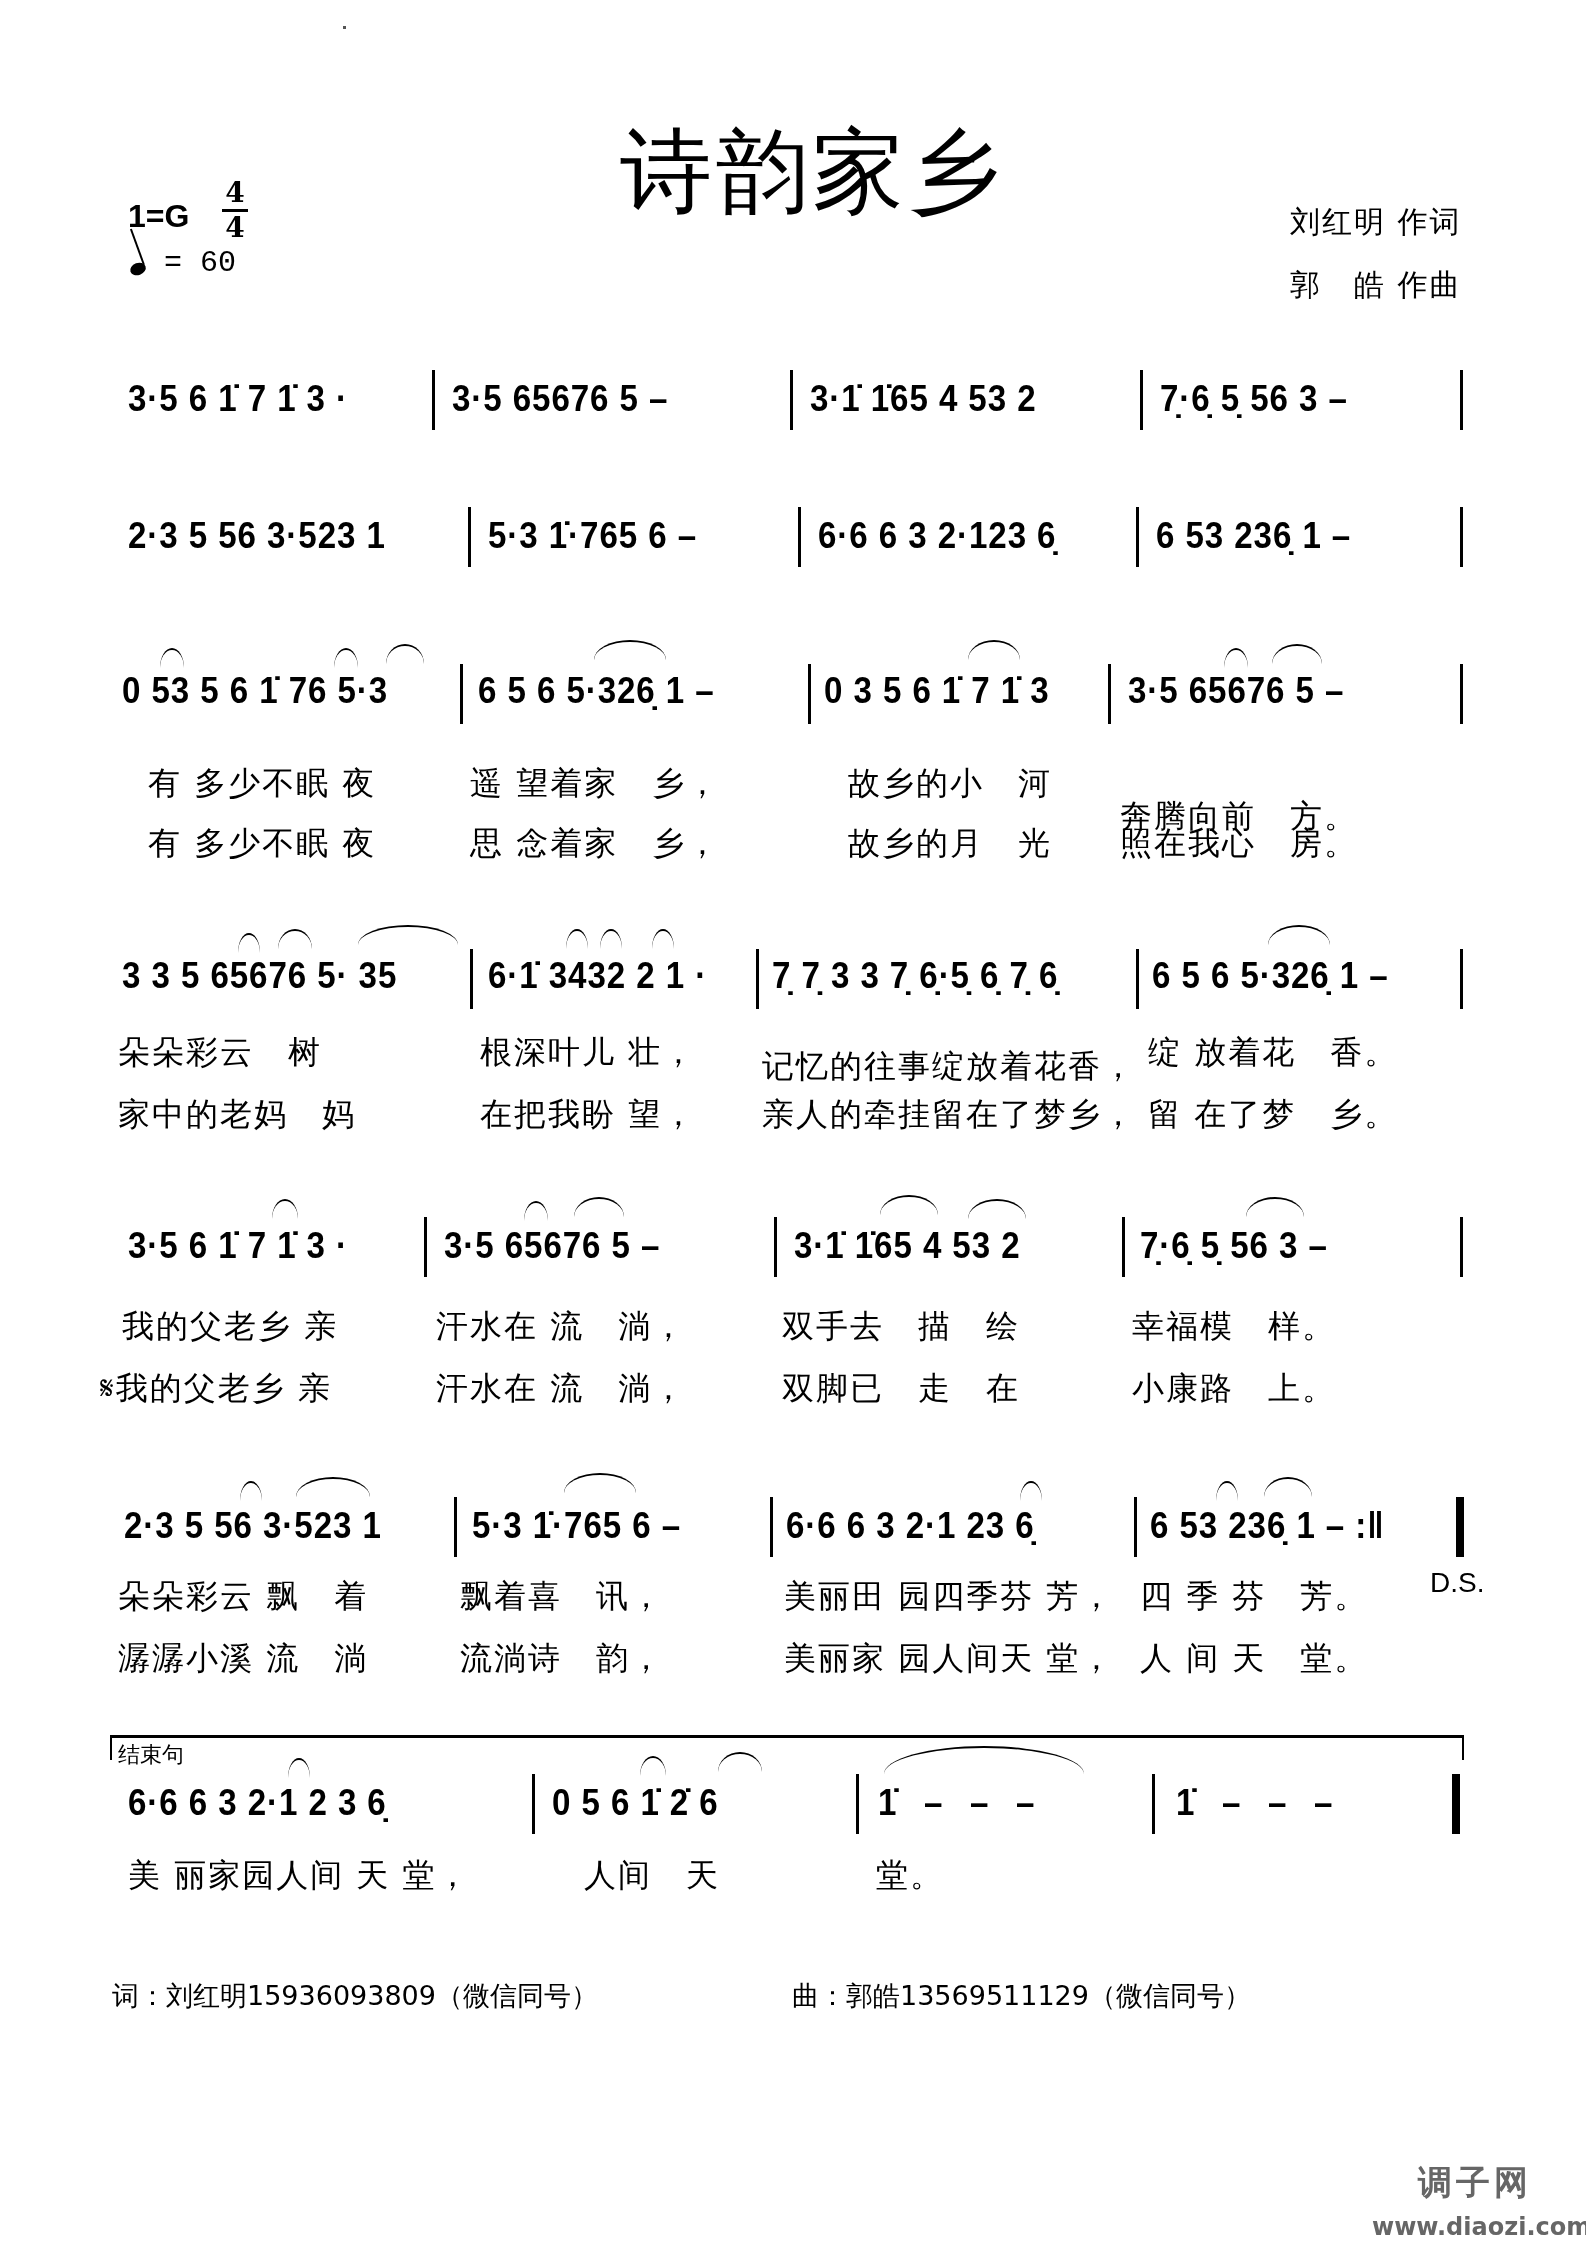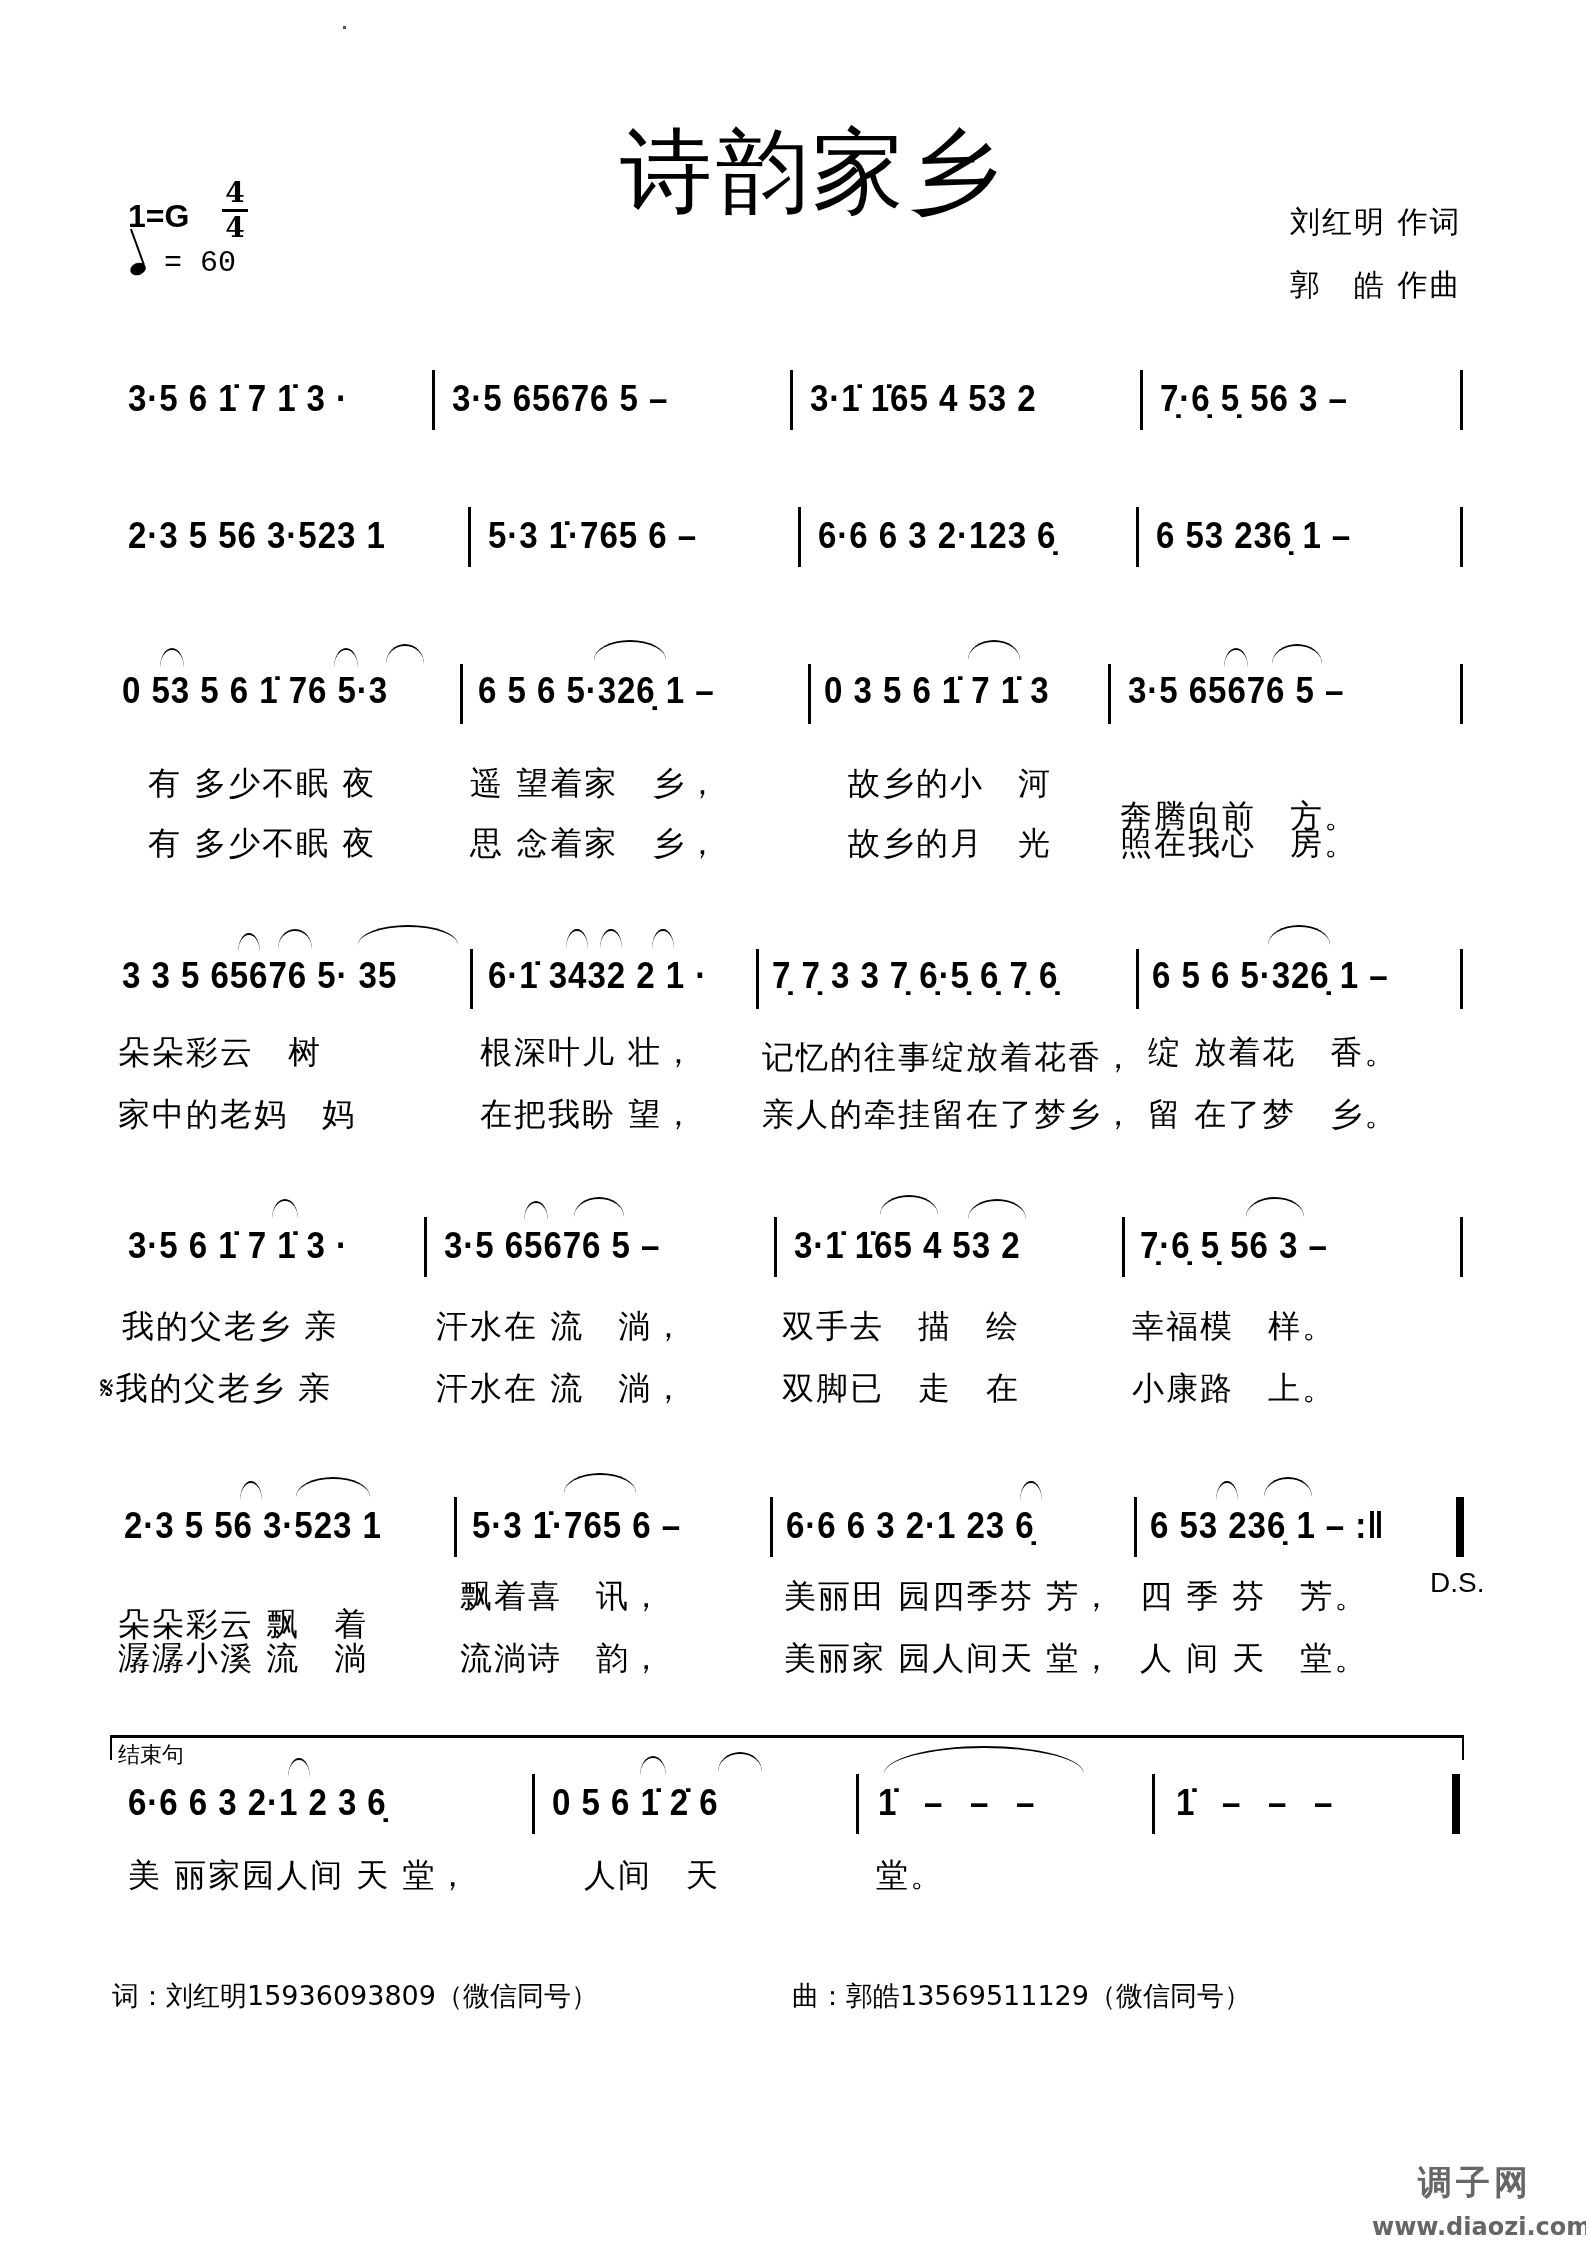--- a/index.html
+++ b/index.html
@@ -105,21 +105,21 @@
   <div class="arc" style="left:652px;top:-26px;width:22px;"></div>
   <div class="nl" style="left:488px;top:0;">6·1̇ 3432 2 1 ·</div>
   <div class="bar" style="left:756px;top:-6px;height:60px;"></div>
   <div class="nl" style="left:772px;top:0;">7̣ 7̣ 3 3 7̣ 6̣·5̣ 6̣ 7̣ 6̣</div>
   <div class="bar" style="left:1136px;top:-6px;height:60px;"></div>
   <div class="arc" style="left:1268px;top:-30px;width:62px;"></div>
   <div class="nl" style="left:1152px;top:0;">6 5 6 5·326̣ 1 –</div>
   <div class="bar" style="left:1460px;top:-6px;height:60px;"></div>
   <div class="lyr" style="left:118px;top:76px;">朵朵彩云　树</div>
   <div class="lyr" style="left:480px;top:76px;text-align:right;">根深叶儿 壮，</div>
-  <div class="lyr" style="left:762px;top:81px;">记忆的往事绽放着花香，</div>
+  <div class="lyr" style="left:762px;top:90px;">记忆的往事绽放着花香，</div>
   <div class="lyr" style="left:1148px;top:76px;">绽 放着花　香。</div>
   <div class="lyr" style="left:118px;top:138px;">家中的老妈　妈</div>
   <div class="lyr" style="left:480px;top:138px;">在把我盼 望，</div>
   <div class="lyr" style="left:762px;top:138px;">亲人的牵挂留在了梦乡，</div>
   <div class="lyr" style="left:1148px;top:138px;">留 在了梦　乡。</div>
 </div>
 
 <div class="row" style="top:1225px;">
   <div class="arc" style="left:272px;top:-26px;width:26px;"></div>
   <div class="nl" style="left:128px;top:0;">3·5 6 1̇ 7 1̇ 3 ·</div>
@@ -154,21 +154,21 @@
   <div class="nl" style="left:472px;top:0;">5·3 1̇·765 6 –</div>
   <div class="bar" style="left:770px;top:-8px;height:60px;"></div>
   <div class="arc" style="left:1020px;top:-24px;width:22px;"></div>
   <div class="nl" style="left:786px;top:0;">6·6 6 3 2·1 23 6̣</div>
   <div class="bar" style="left:1134px;top:-8px;height:60px;"></div>
   <div class="arc" style="left:1216px;top:-24px;width:22px;"></div>
   <div class="arc" style="left:1264px;top:-28px;width:48px;"></div>
   <div class="nl" style="left:1150px;top:0;">6 53 236̣ 1 – :‖</div>
   <div class="bar thick" style="left:1456px;top:-8px;height:60px;"></div>
   <div class="abs ds" style="left:1430px;top:62px;">D.S.</div>
-  <div class="lyr" style="left:118px;top:70px;margin-top:28px;">朵朵彩云 飘　着</div>
+  <div class="lyr" style="left:118px;top:70px;">朵朵彩云 飘　着</div>
   <div class="lyr" style="left:460px;top:70px;">飘着喜　讯，</div>
   <div class="lyr" style="left:784px;top:70px;">美丽田 园四季芬 芳，</div>
   <div class="lyr" style="left:1140px;top:70px;">四 季 芬　芳。</div>
   <div class="lyr" style="left:118px;top:132px;">潺潺小溪 流　淌</div>
   <div class="lyr" style="left:460px;top:132px;">流淌诗　韵，</div>
   <div class="lyr" style="left:784px;top:132px;">美丽家 园人间天 堂，</div>
   <div class="lyr" style="left:1140px;top:132px;">人 间 天　堂。</div>
 </div>
 
 <div class="bracket"></div>

